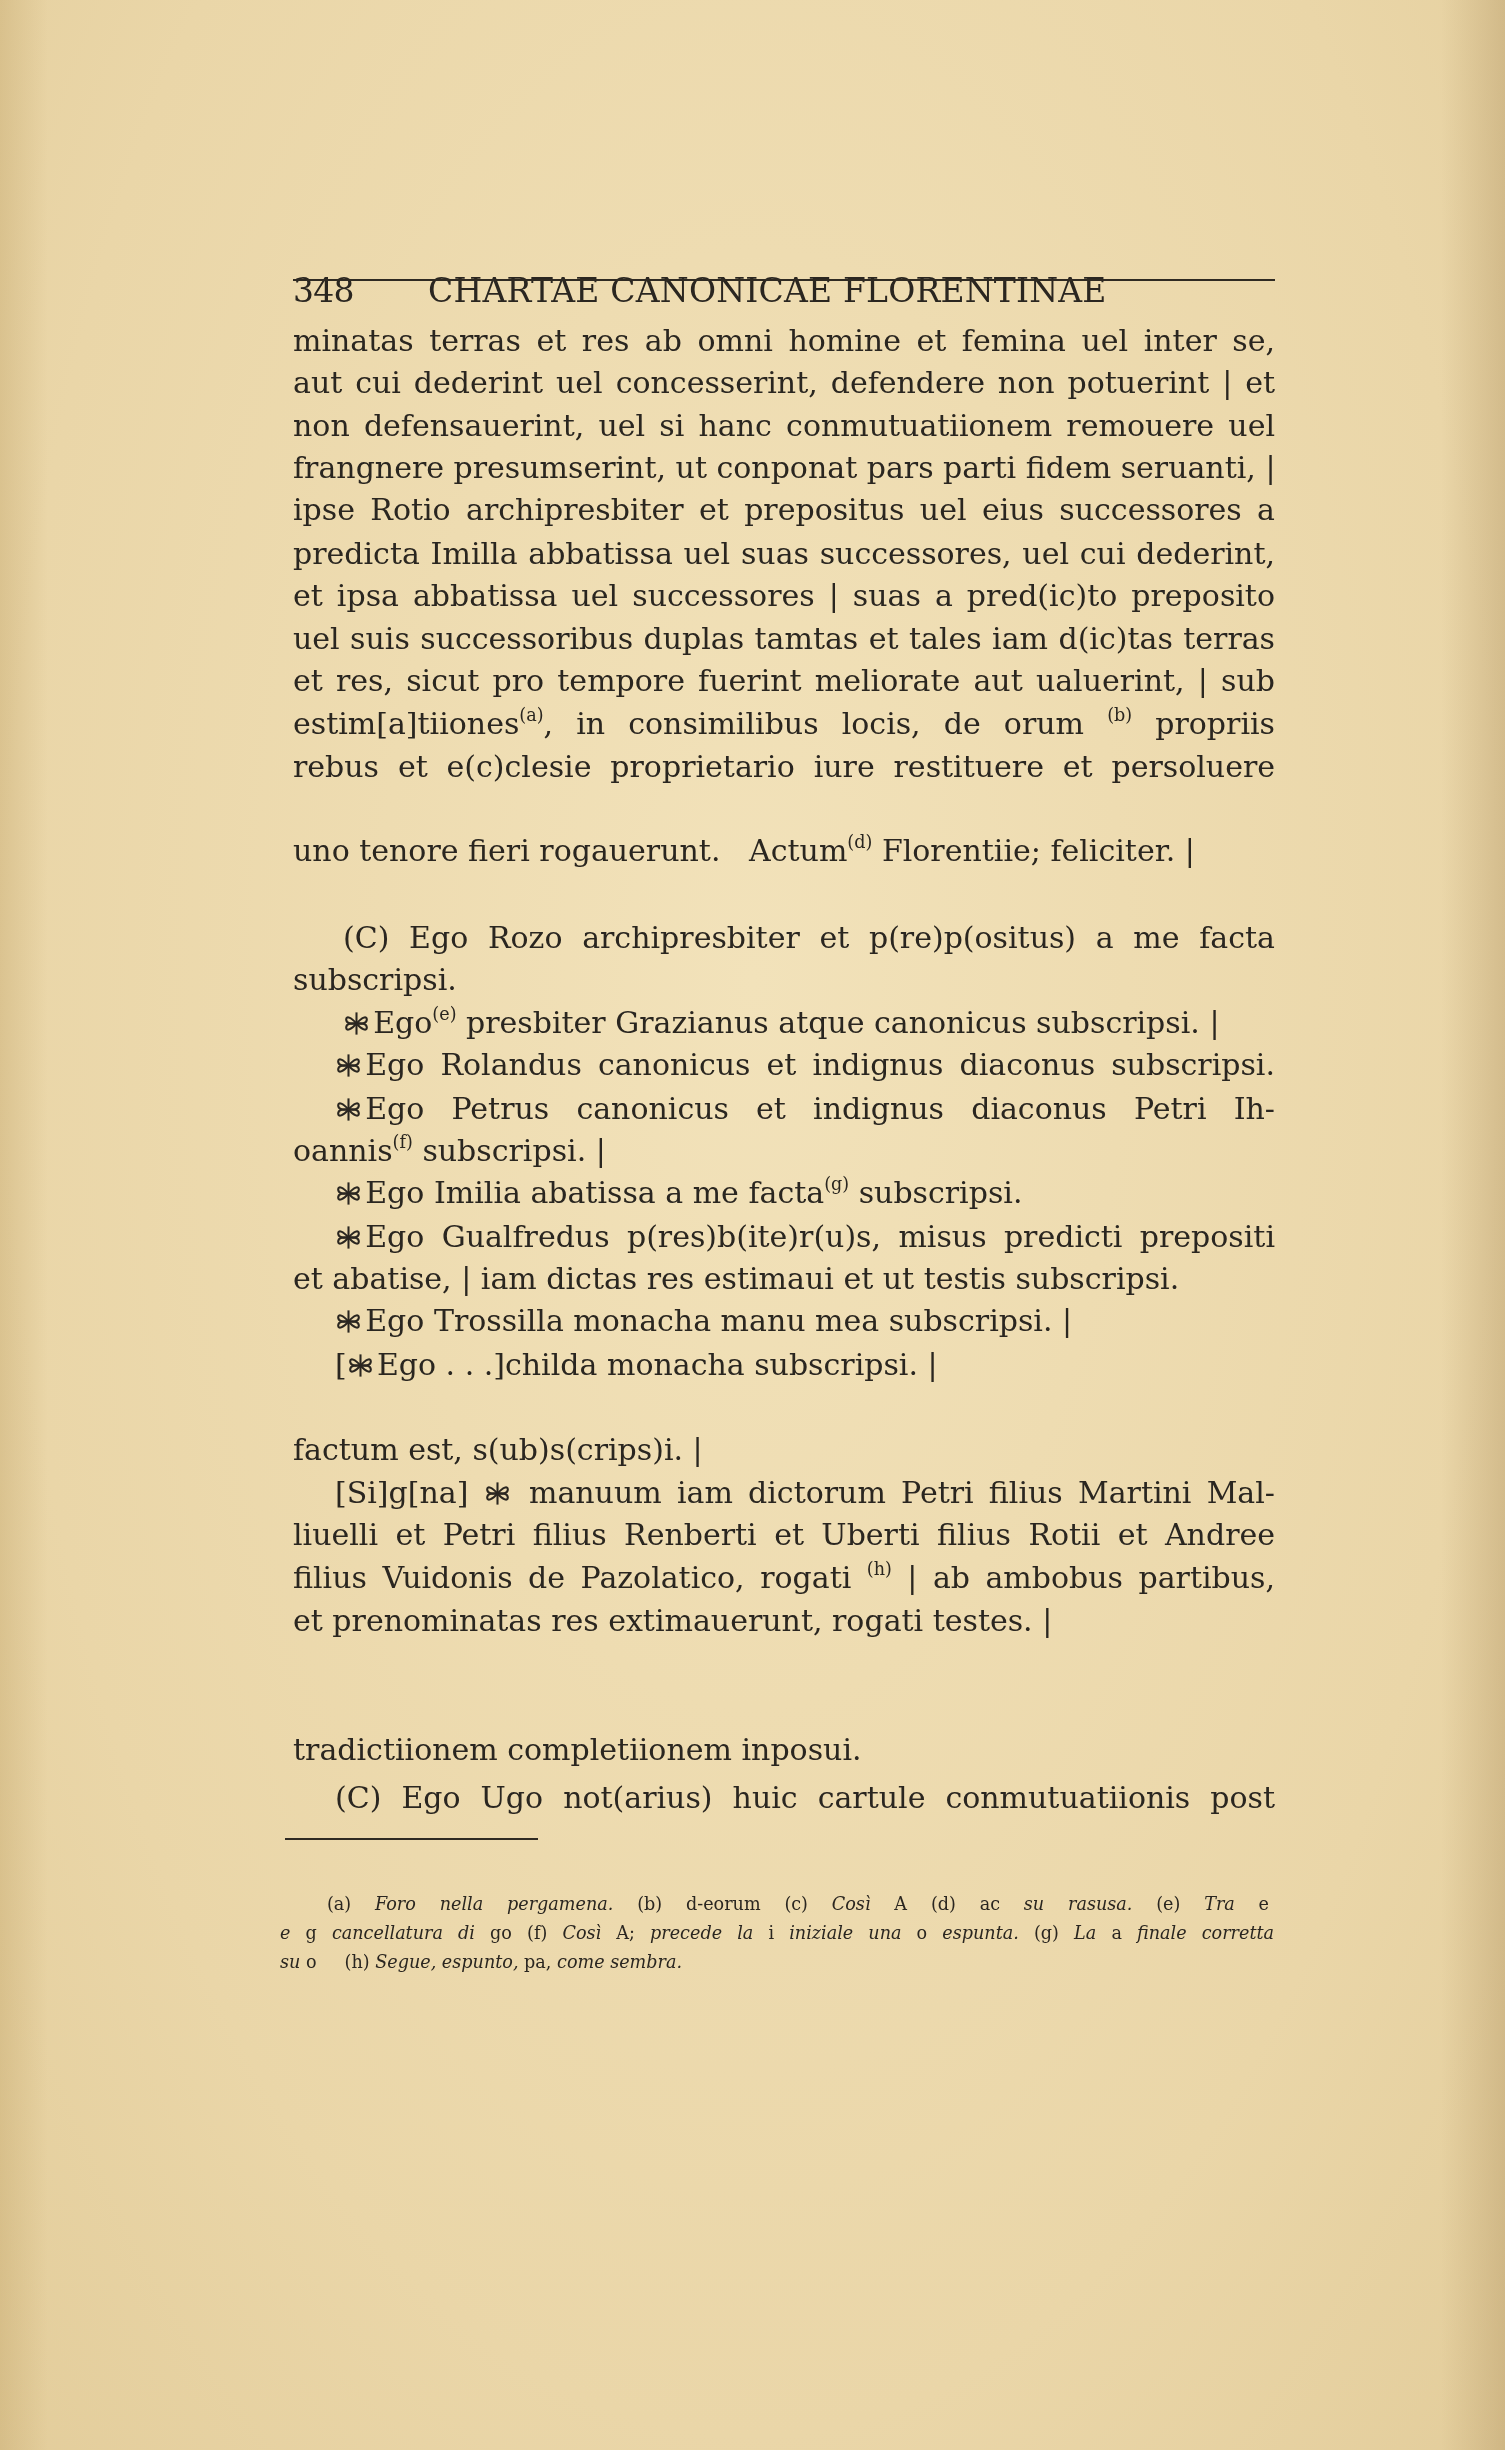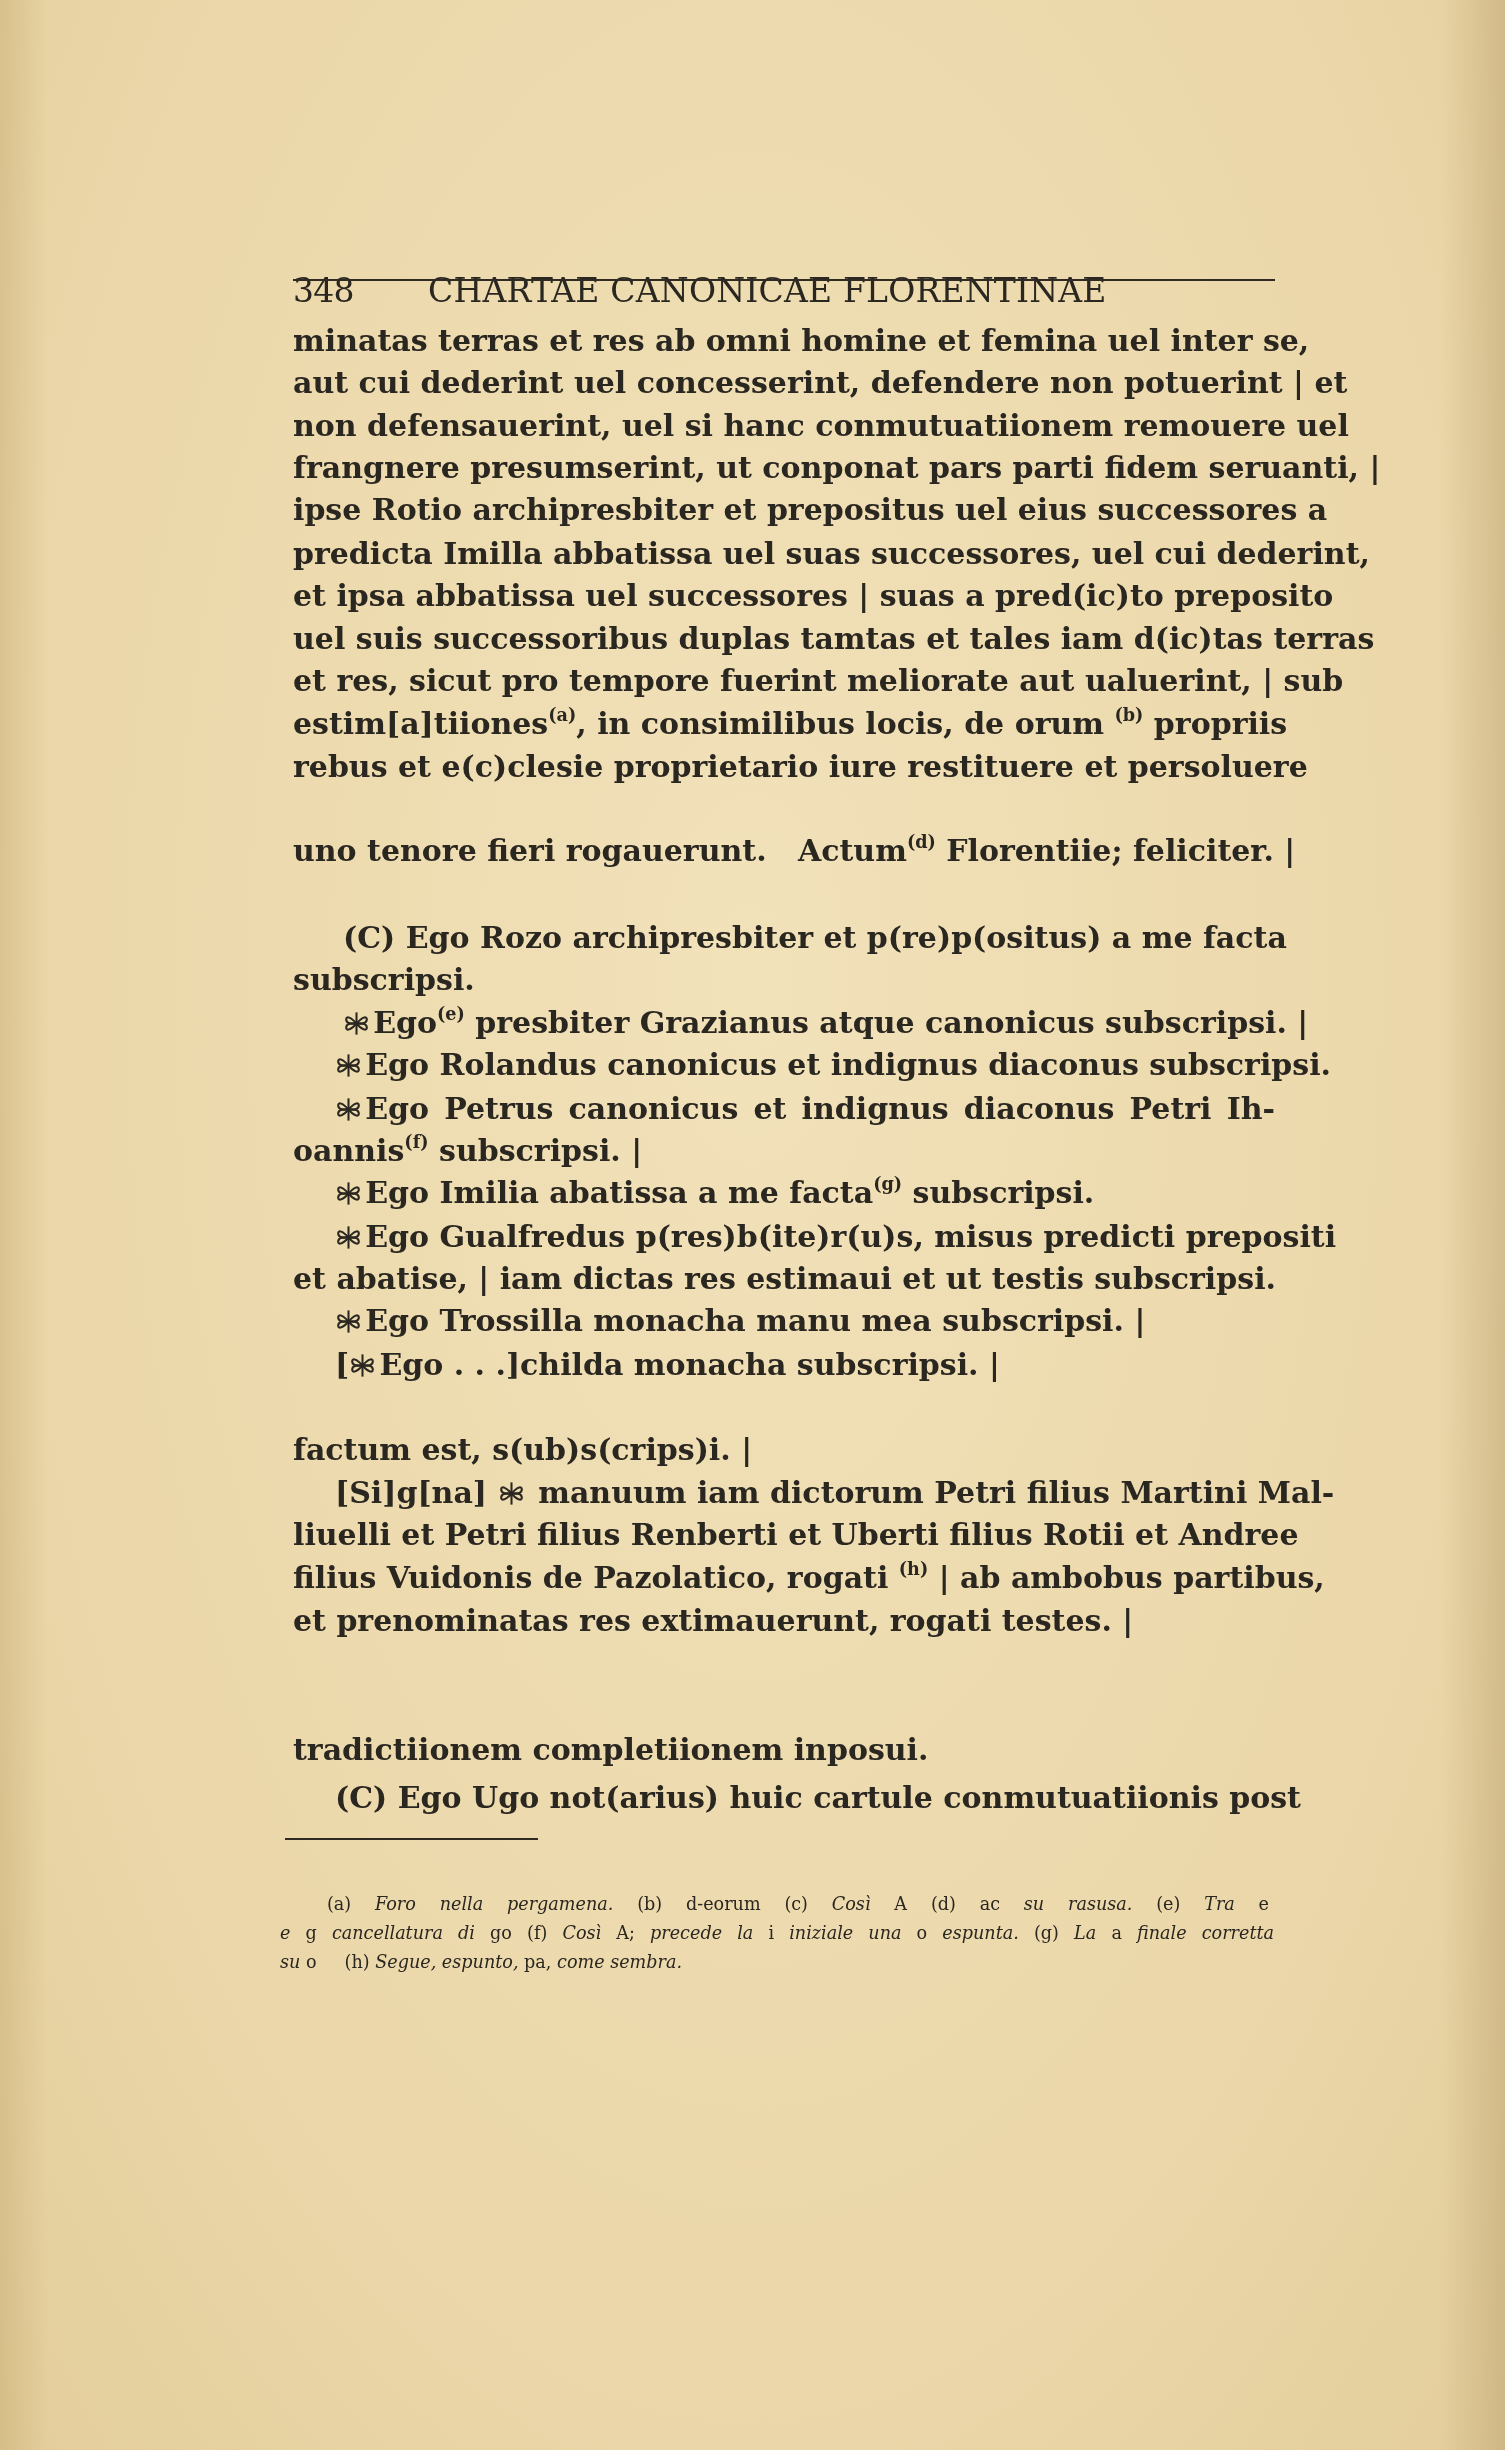--- a/index.html
+++ b/index.html
@@ -13,21 +13,21 @@
     color: #2a2620;
   }
   .page { position: absolute; left: 0; top: 0; width: 1505px; height: 2450px; }
   .runhead { position: absolute; left: 293px; top: 227px; width: 982px; height: 40px; margin-top: 44px; }
   .pnum { position: absolute; left: 0; top: 0; font-size: 33px; line-height: 40px; letter-spacing: -0.8px; }
   .rtitle { position: absolute; left: 135px; top: 0; font-size: 33px; line-height: 40px; letter-spacing: 0.2px; }
   .rule-top { position: absolute; left: 293px; top: 279px; width: 982px; height: 2.4px; background: #2f2a22; }
   .line {
     position: absolute; left: 293px; width: 982px; height: 43px;
     font-size: 30px; line-height: 43px; white-space: nowrap;
-    text-align: justify; text-align-last: justify; font-weight: bold;
+    text-align: justify; text-align-last: justify;
   }
   .line.short { text-align-last: left; }
   .line.ind { left: 343px; width: 932px; }
   .line.ind2 { left: 335px; width: 940px; }
   sup.fn { font-size: 17.6px; vertical-align: 13px; line-height: 0; }
   .cross { display: inline-block; width: 27px; height: 29px; vertical-align: -4.8px; margin-right: 3.2px; }
   .rule-fn { position: absolute; left: 285px; top: 1838px; width: 253px; height: 2.4px; background: #2f2a22; }
   .fline {
     position: absolute; left: 280px; width: 994px; height: 29px;
     font-size: 17.6px; line-height: 29px; white-space: nowrap;

